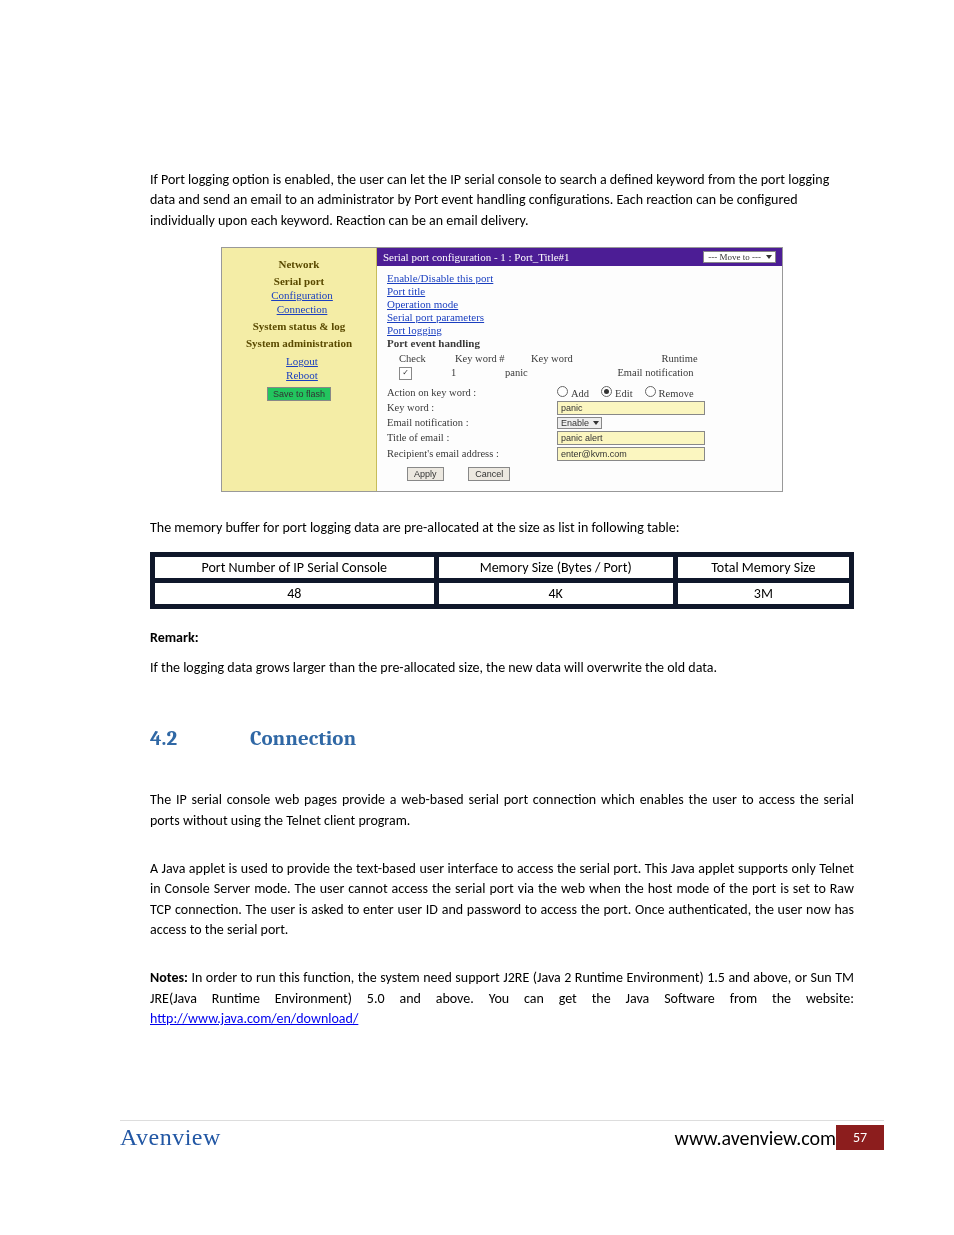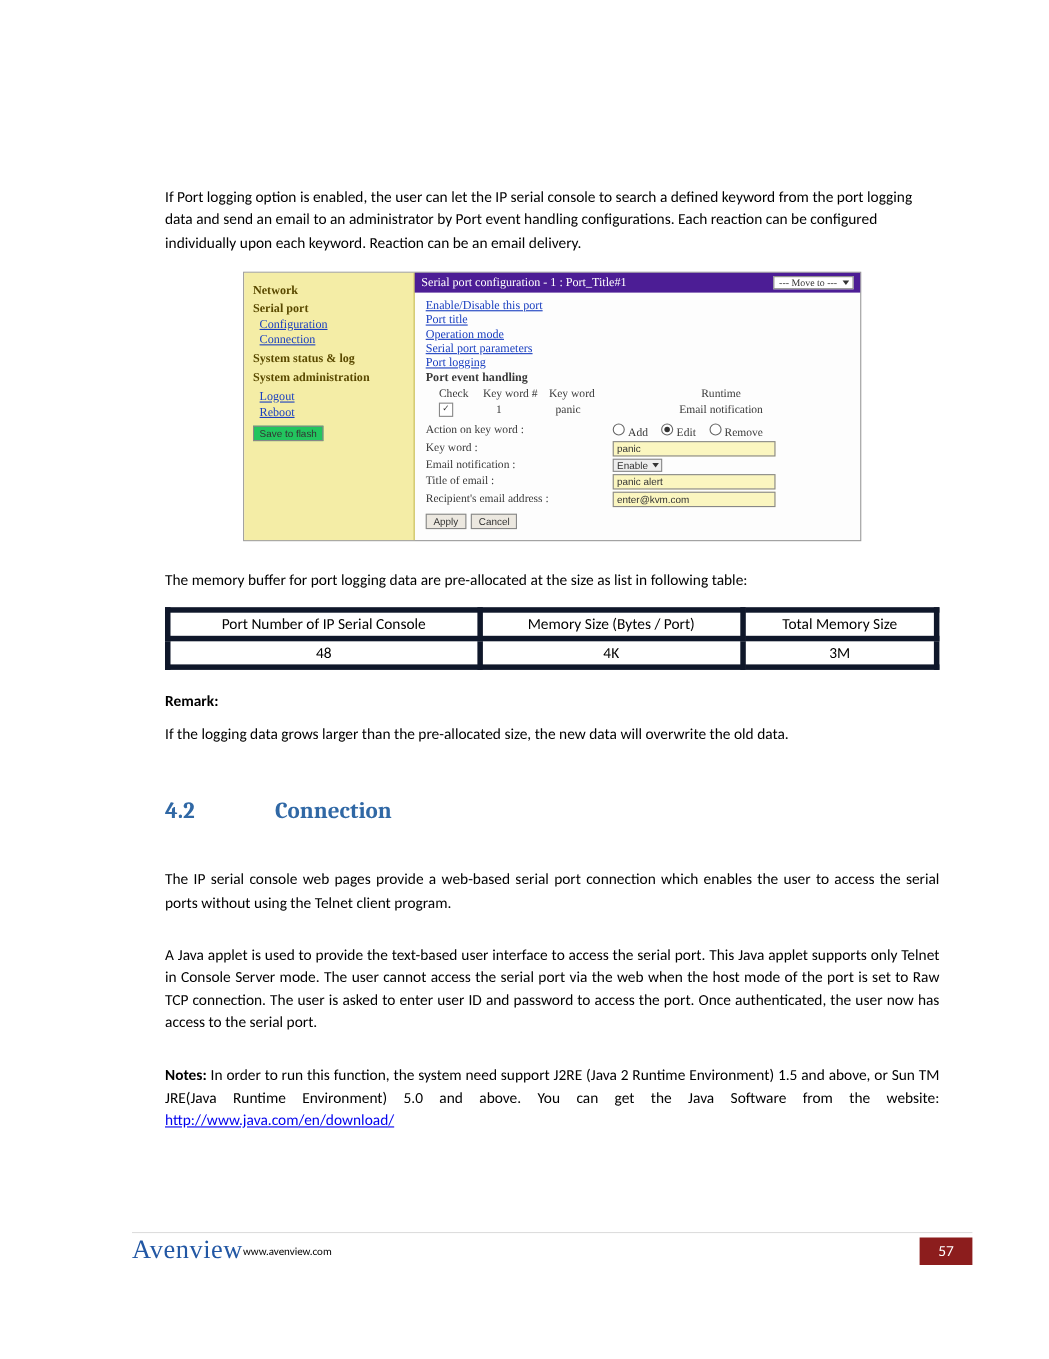--- a/index.html
+++ b/index.html
@@ -32,20 +32,21 @@
     color: #3a3a3a;
     display: flex;
     background: #fdfdfd;
   }
   .ui-left {
     width: 155px;
     background: #f4eda6;
     border-right: 1px solid #c7bd5a;
     padding: 5px 8px 10px 8px;
     box-sizing: border-box;
+    text-align: center;
   }
   .ui-left .group {
     font-weight: bold;
     color: #5a4a00;
     font-size: 11px;
     margin-top: 5px;
   }
   .ui-left .nav-link {
     color: #1a3fc0;
     text-decoration: underline;
@@ -111,21 +112,21 @@
     font-size: 11px;
     margin: 1px 0;
     color: #3a3a3a;
   }
   .kw-table {
     margin: 4px 0 6px 12px;
     font-size: 10.5px;
   }
   .kw-header {
     display: flex;
-    gap: 0;
+    gap: 16px;
   }
   .kw-header .c1 { width: 40px; }
   .kw-header .c2 { width: 60px; }
   .kw-header .c3 { width: 60px; }
   .kw-header .c4 { flex: 1; text-align: center; padding-right: 20px; }
   .kw-row {
     display: flex;
     align-items: center;
     margin-top: 2px;
   }
@@ -199,20 +200,21 @@
   }
   .btn-small {
     display: inline-block;
     border: 1px solid #888;
     background: #ece8e0;
     font-size: 9px;
     padding: 1px 6px;
     font-family: Arial, sans-serif;
     color: #333;
     margin-right: 2px;
+    margin-left: 20px;
   }
   .btns { margin-top: 6px; }
   
   .data-table {
     width: 100%;
     border-collapse: collapse;
     margin: 8px 0 16px 0;
     font-size: 14px;
   }
   .data-table th, .data-table td {
@@ -249,22 +251,22 @@
     justify-content: space-between;
   }
   .footer .logo {
     color: #2257a4;
     font-family: "Times New Roman", Georgia, serif;
     font-size: 24px;
     letter-spacing: 0.5px;
   }
   .footer .site {
     flex: 1;
-    text-align: left;
-    font-size: 10px;
+    text-align: right;
+    font-size: 20px;
   }
   .footer .pagenum {
     background: #8c1d1d;
     color: #fff;
     padding: 4px 12px;
     font-size: 14px;
     min-width: 24px;
     text-align: center;
   }
   .footer-line {

